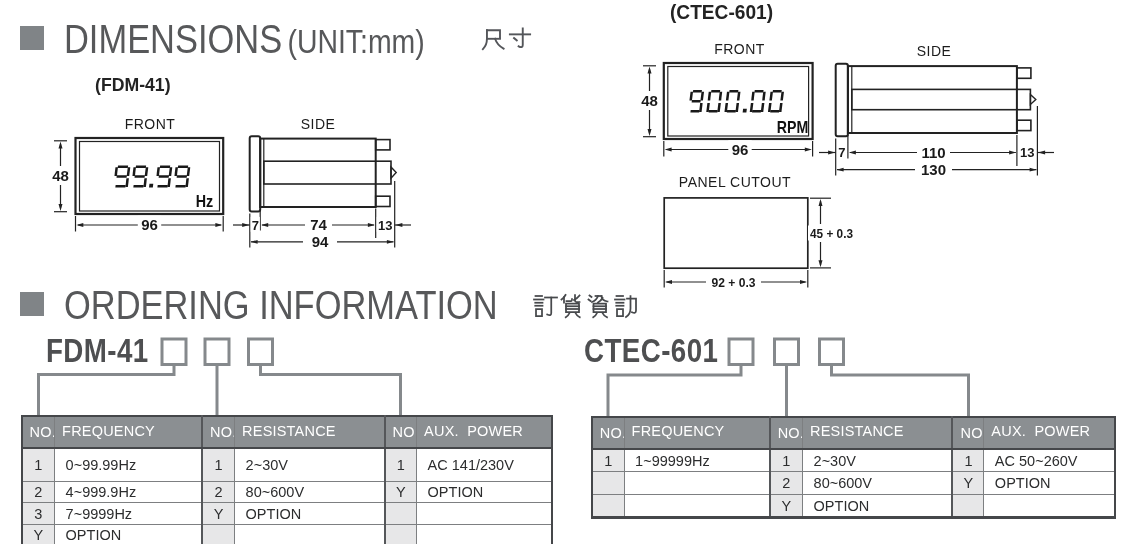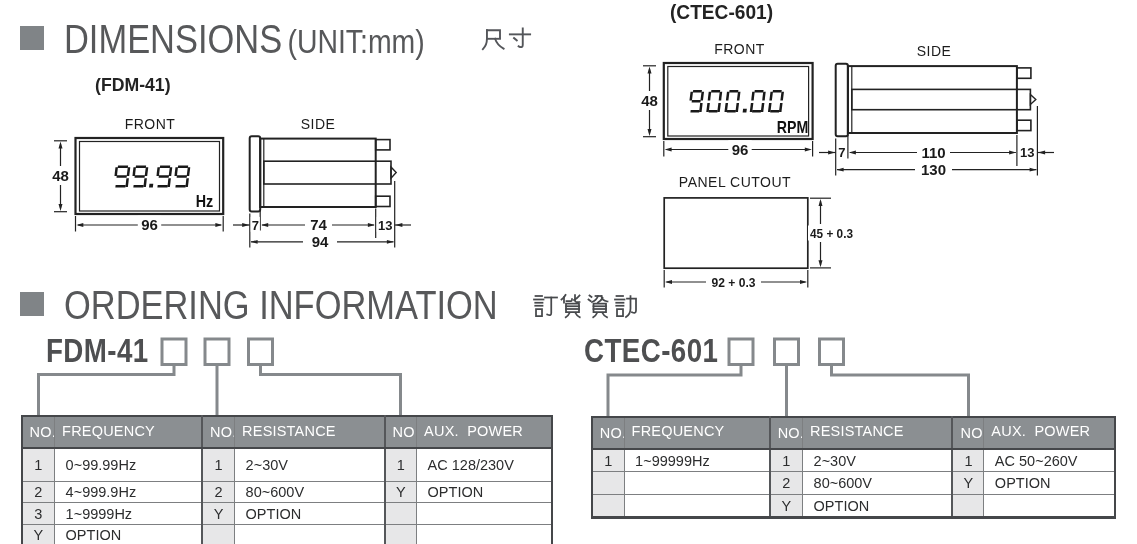--- a/index.html
+++ b/index.html
@@ -303,33 +303,33 @@
             <td>RESISTANCE</td>
             <td class="no gl">NO.</td>
             <td>AUX.&nbsp; POWER</td>
           </tr>
 <tr>
             <td class="no" style="height:21.8px">1</td>
             <td style="height:33px">0~99.99Hz</td>
             <td class="no gl" style="height:21.8px">1</td>
             <td style="height:21.8px">2~30V</td>
             <td class="no gl" style="height:21.8px">1</td>
-            <td style="height:21.8px">AC 128/230V</td>
+            <td style="height:21.8px">AC 141/230V</td>
           </tr>
 <tr>
             <td class="no" style="height:21.8px">2</td>
             <td style="height:21.8px">4~999.9Hz</td>
             <td class="no gl" style="height:21.8px">2</td>
             <td style="height:21.8px">80~600V</td>
             <td class="no gl" style="height:21.8px">Y</td>
             <td style="height:21.8px">OPTION</td>
           </tr>
 <tr>
             <td class="no" style="height:21.8px">3</td>
-            <td style="height:21.8px">1~9999Hz</td>
+            <td style="height:21.8px">7~9999Hz</td>
             <td class="no gl" style="height:21.8px">Y</td>
             <td style="height:21.8px">OPTION</td>
             <td class="no gl" style="height:21.8px"></td>
             <td style="height:21.8px"></td>
           </tr>
 <tr>
             <td class="no" style="height:21.8px">Y</td>
             <td style="height:21.8px">OPTION</td>
             <td class="no gl" style="height:21.8px"></td>
             <td style="height:21.8px"></td>

